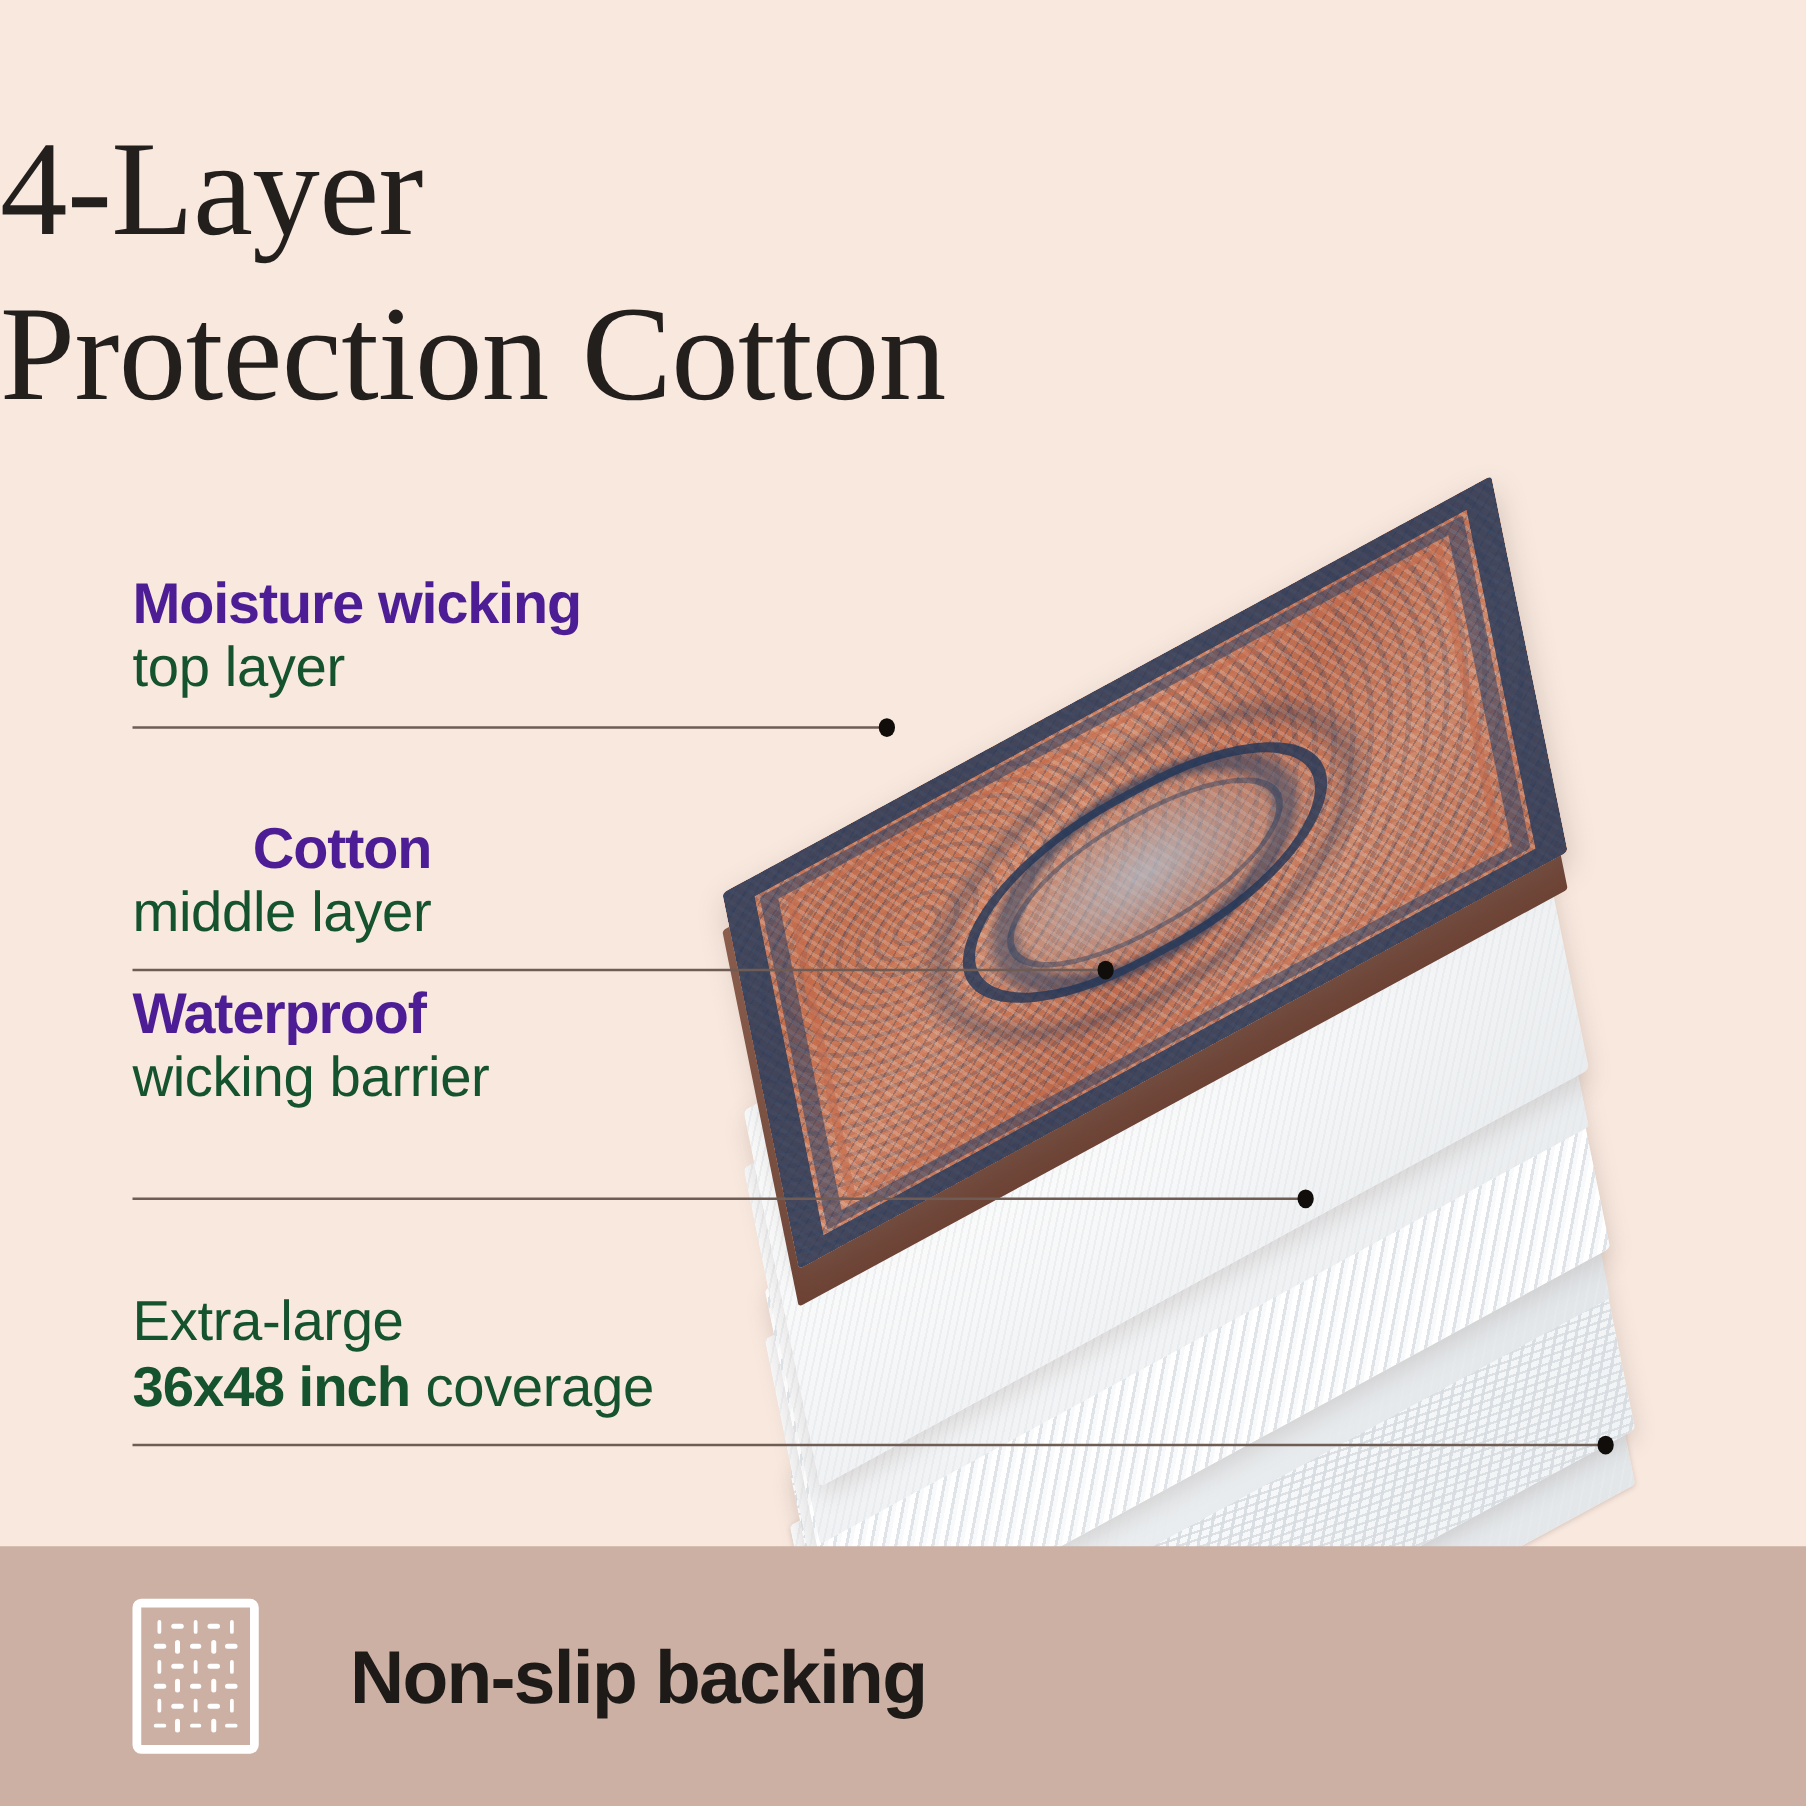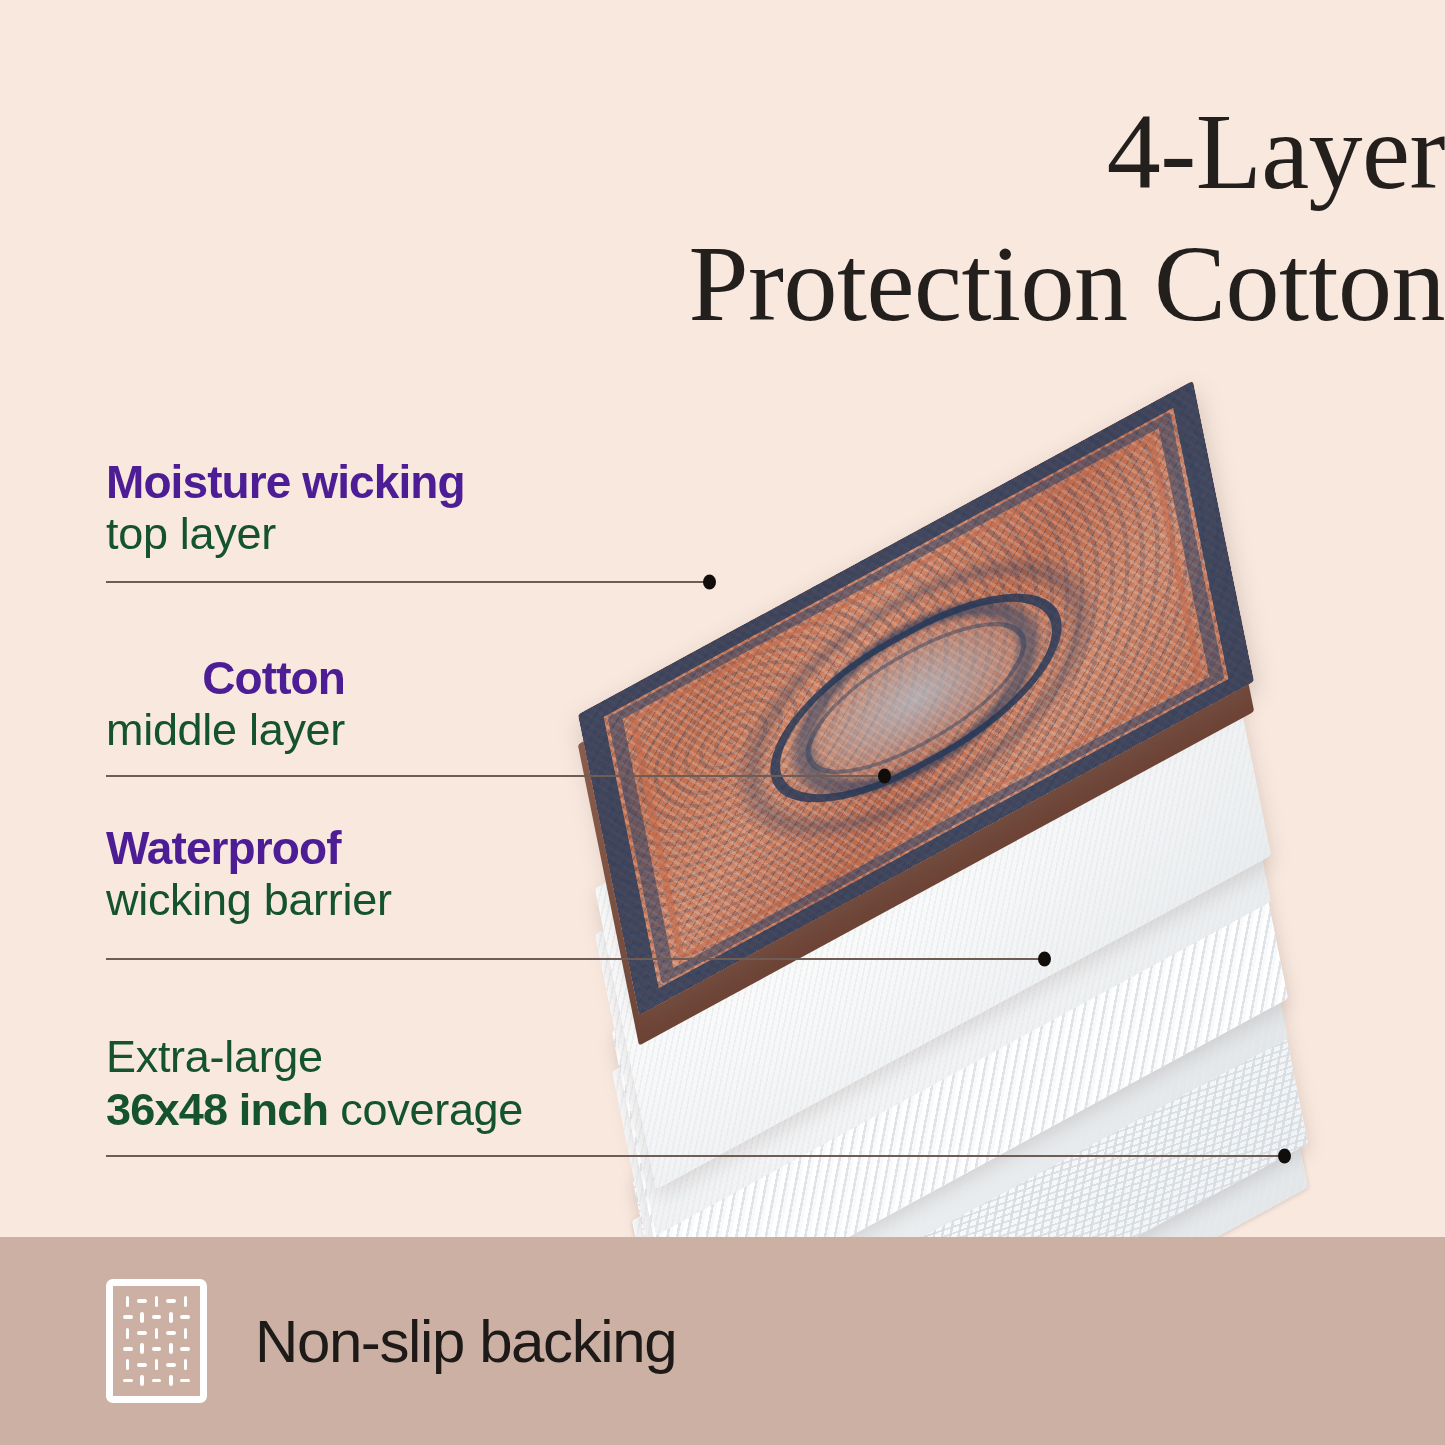--- a/index.html
+++ b/index.html
@@ -5,21 +5,21 @@
   html,body{margin:0;padding:0;}
   body{
     width:1445px;height:1445px;overflow:hidden;position:relative;
     background:#f8e8de;
     font-family:"Liberation Sans",sans-serif;
     -webkit-font-smoothing:antialiased;
   }
 
   
   #title{
-    position:absolute;left:0;top:86px;width:1445px;text-align:right;
+    position:absolute;left:0;top:86px;width:1445px;text-align:left;
     font-family:"Liberation Serif","DejaVu Serif",serif;
     color:#231f1d;
     font-size:108px;line-height:1.22;letter-spacing:-0.5px;
     font-weight:400;
   }
   #title .ln{display:block;}
 
   
   .label-block{position:absolute;left:106px;}
   .lb-strong{
@@ -144,21 +144,21 @@
     margin-left:106px;width:101px;height:124px;flex:0 0 auto;
     border:7px solid #ffffff;border-radius:7px;
     display:grid;grid-template-columns:repeat(5,1fr);
     grid-template-rows:repeat(6,1fr);
     gap:3px;padding:9px;box-sizing:border-box;
   }
   #footer .ficon i{display:block;background:#ffffff;border-radius:4px;align-self:center;justify-self:center;}
   #footer .ficon i.h{width:86%;height:30%;}
   #footer .ficon i.v{width:30%;height:86%;}
   #footer .ftext{
-    margin-left:48px;font-size:60px;font-weight:400;color:#1d1a18;
+    margin-left:73px;font-size:60px;font-weight:700;color:#1d1a18;
     letter-spacing:-1.4px;white-space:nowrap;
   }
 </style>
 </head>
 <body>
 
 <div id="title">
   <span class="ln">4-Layer</span>
   <span class="ln">Protection Cotton</span>
 </div>
@@ -203,21 +203,21 @@
 </div>
 
 <div class="label-block" style="top:654px;text-align:right;">
   <div class="lb-strong">Cotton</div>
   <div class="lb-light">middle layer</div>
 </div>
 <div class="leader" style="left:106px;top:775px;width:779px;">
   <span class="dot"></span>
 </div>
 
-<div class="label-block" style="top:824px;">
+<div class="label-block" style="top:786px;">
   <div class="lb-strong">Waterproof</div>
   <div class="lb-light">wicking barrier</div>
 </div>
 <div class="leader" style="left:106px;top:958px;width:939px;">
   <span class="dot"></span>
 </div>
 
 <div class="label-block" style="top:1030px;">
   <div class="lb-light">Extra-large</div>
   <div class="lb-light">

